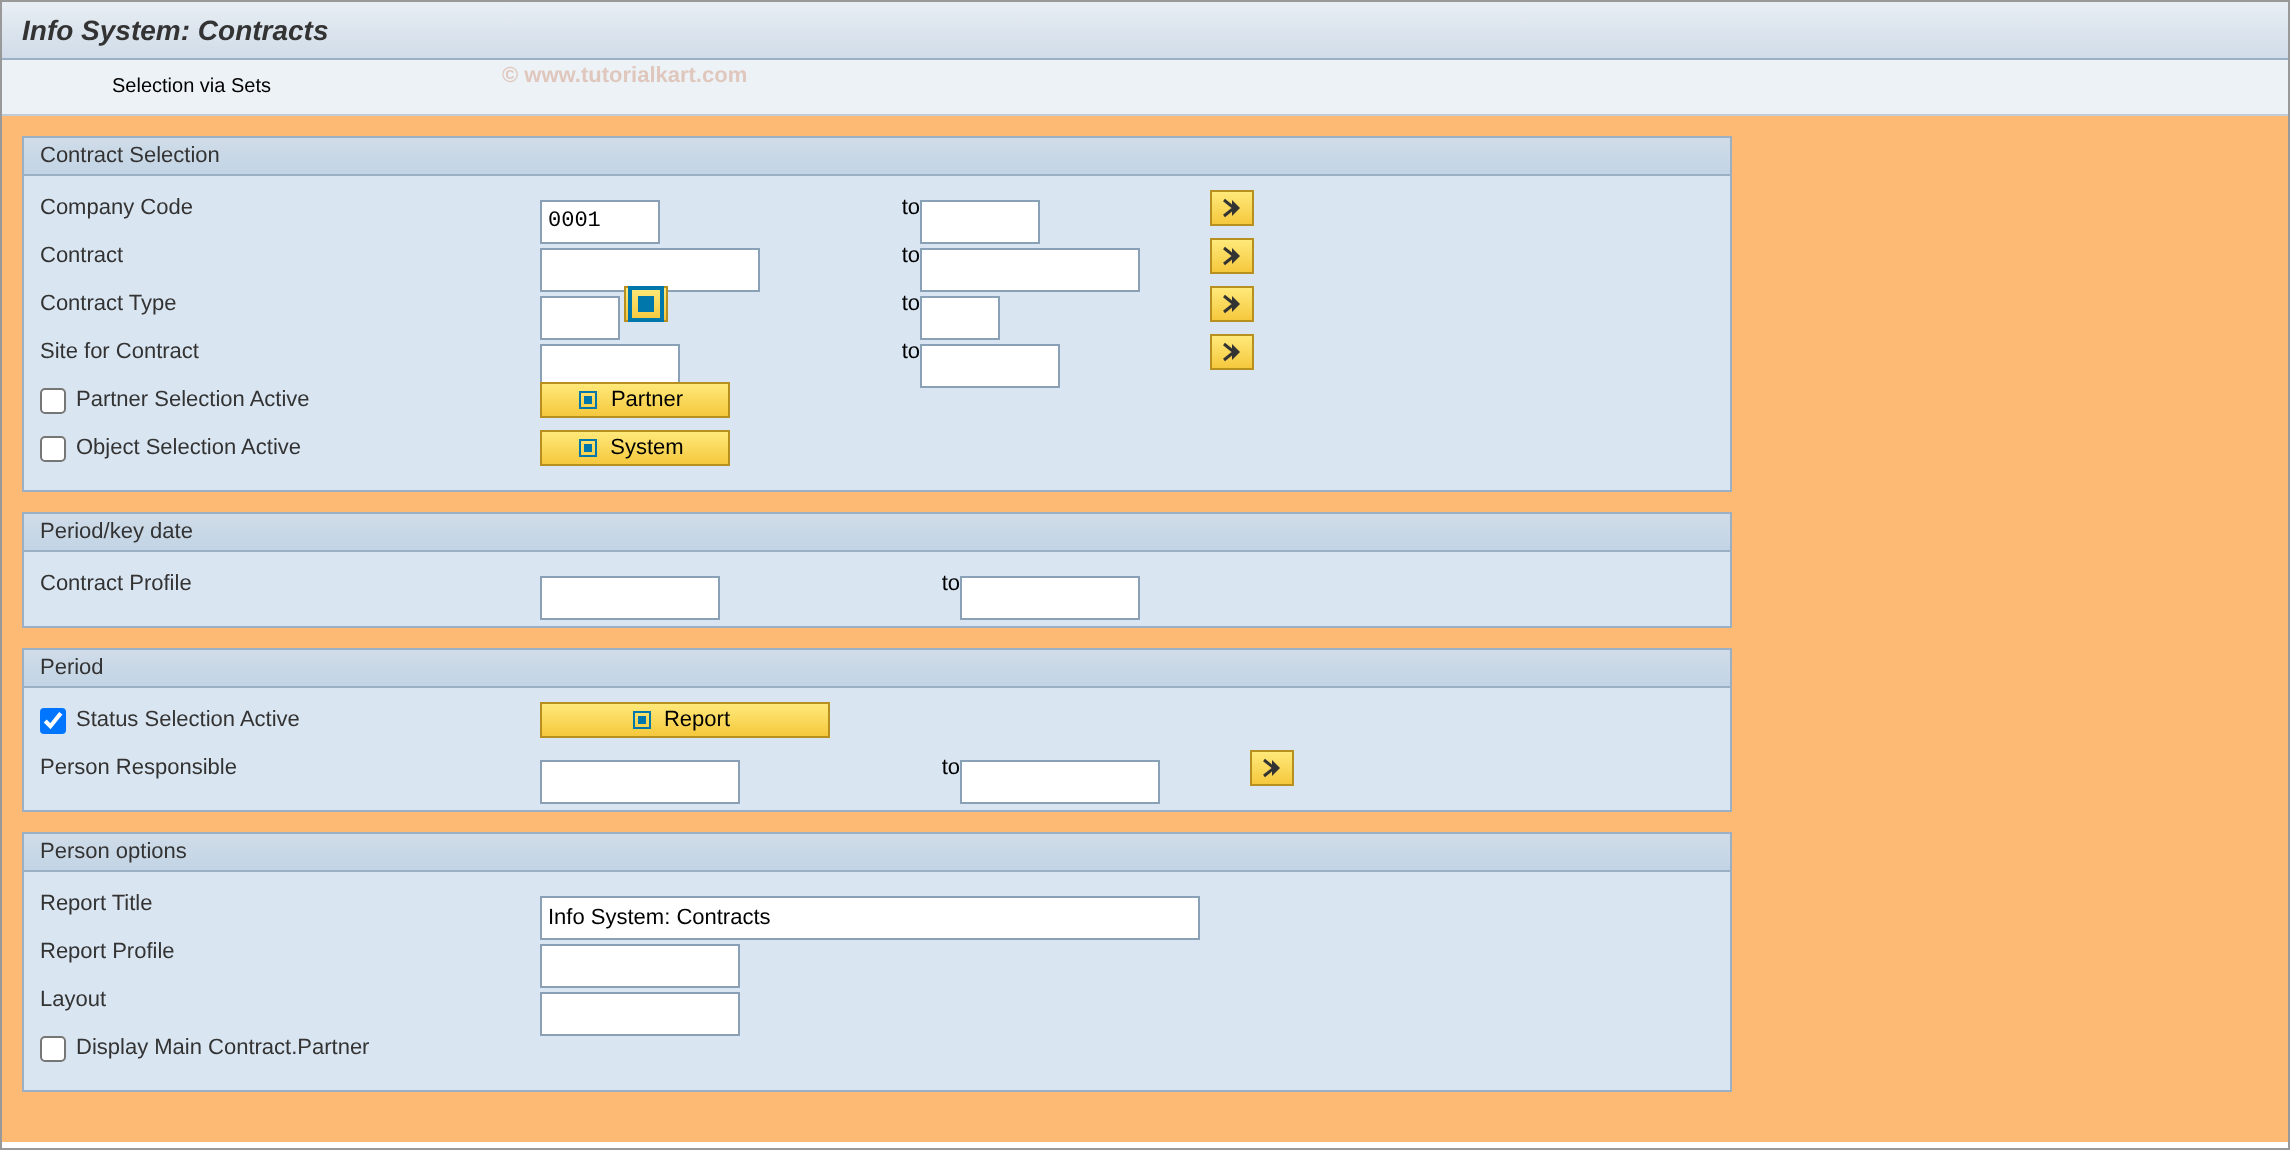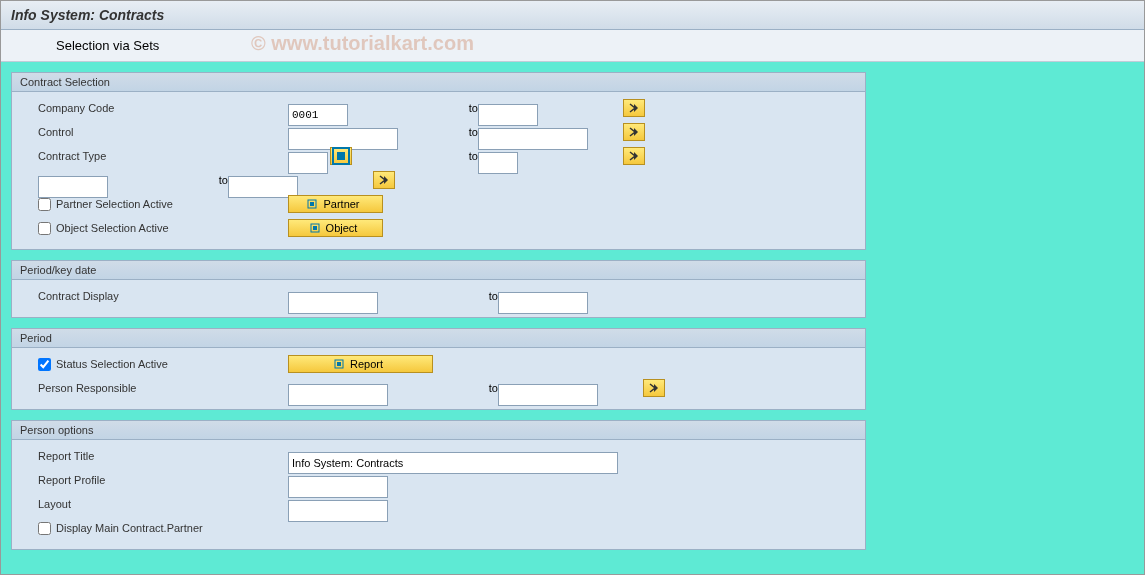--- a/index.html
+++ b/index.html
@@ -31,51 +31,51 @@
       position: relative;
     }
     .toolbar-btn {
       display: flex;
       align-items: center;
       gap: 4px;
       padding: 2px 5px;
       border: none;
       background: transparent;
       cursor: pointer;
-      font-size: 13px;
+      font-size: 10px;
     }
     .watermark {
       position: absolute;
       left: 250px;
       top: 2px;
-      font-size: 20px;
+      font-size: 11px;
       font-weight: bold;
       color: rgba(200,120,80,0.35);
       pointer-events: none;
     }
     .content {
       padding: 10px;
-      background: #5eead4;
+      background: #fdba74;
       height: calc(100% - 60px);
     }
     .groupbox {
       width: 855px;
       border: 1px solid #9bb0c5;
       background: #d9e5f1;
       margin-bottom: 10px;
     }
     .groupbox-title {
       background: linear-gradient(#d0dce8, #c2d4e5);
       padding: 3px 8px;
       font-size: 11px;
       color: #333;
       border-bottom: 1px solid #9bb0c5;
     }
     .groupbox-body {
-      padding: 5px 8px 8px 26px;
+      padding: 5px 8px 8px 8px;
     }
     .row {
       display: flex;
       align-items: center;
       height: 22px;
       margin-bottom: 2px;
     }
     .label-col {
       width: 250px;
       display: flex;
@@ -181,21 +181,21 @@
         <span class="field"><input type="text" style="width: 60px;" value=""></span>
         <span style="width:80px"></span>
         <span class="arrow-btn">
             <svg viewBox="0 0 10 10">
               <path d="M1 1 L6 5 L1 9" fill="none" stroke="#333" stroke-width="1.5"></path>
               <path d="M5 1 L9 5 L5 9" fill="#333"></path>
             </svg>
           </span>
       </div>
       <div class="row">
-        <div class="label-col">Control</div>
+        <div class="label-col">Contract</div>
         <span class="field"><input type="text" style="width: 110px;" value=""></span>
         <span style="width:20px"></span>
         <div class="to-col">to</div>
         <span class="field"><input type="text" style="width: 110px;" value=""></span>
         <span style="width:30px"></span>
         <span class="arrow-btn">
             <svg viewBox="0 0 10 10">
               <path d="M1 1 L6 5 L1 9" fill="none" stroke="#333" stroke-width="1.5"></path>
               <path d="M5 1 L9 5 L5 9" fill="#333"></path>
             </svg>
@@ -215,20 +215,21 @@
         <span class="field"><input type="text" style="width: 40px;" value=""></span>
         <span style="width:100px"></span>
         <span class="arrow-btn">
             <svg viewBox="0 0 10 10">
               <path d="M1 1 L6 5 L1 9" fill="none" stroke="#333" stroke-width="1.5"></path>
               <path d="M5 1 L9 5 L5 9" fill="#333"></path>
             </svg>
           </span>
       </div>
       <div class="row">
+        <div class="label-col">Site for Contract</div>
         <span class="field"><input type="text" style="width: 70px;" value=""></span>
         <span style="width:60px"></span>
         <div class="to-col">to</div>
         <span class="field"><input type="text" style="width: 70px;" value=""></span>
         <span style="width:70px"></span>
         <span class="arrow-btn">
             <svg viewBox="0 0 10 10">
               <path d="M1 1 L6 5 L1 9" fill="none" stroke="#333" stroke-width="1.5"></path>
               <path d="M5 1 L9 5 L5 9" fill="#333"></path>
             </svg>
@@ -250,31 +251,31 @@
       <div class="row">
         <div class="label-col">
           <input type="checkbox" class="chk" style="">
           <span>Object Selection Active</span>
         </div>
         <span class="wide-btn" style="width:95px">
           <svg viewBox="0 0 10 10">
               <rect x="1" y="1" width="8" height="8" fill="none" stroke="#07a"></rect>
               <rect x="3" y="3" width="4" height="4" fill="#07a"></rect>
             </svg>
-          <span>Object</span>
+          <span>System</span>
         </span>
       </div>
     </div>
   </div>
 
   <div class="groupbox">
     <div class="groupbox-title">Period/key date</div>
     <div class="groupbox-body">
       <div class="row">
-        <div class="label-col">Contract Display</div>
+        <div class="label-col">Contract Profile</div>
         <span class="field"><input type="text" style="width: 90px;" value=""></span>
         <span style="width:60px"></span>
         <div class="to-col">to</div>
         <span class="field"><input type="text" style="width: 90px;" value=""></span>
       </div>
     </div>
   </div>
 
   <div class="groupbox">
     <div class="groupbox-title">Period</div>

